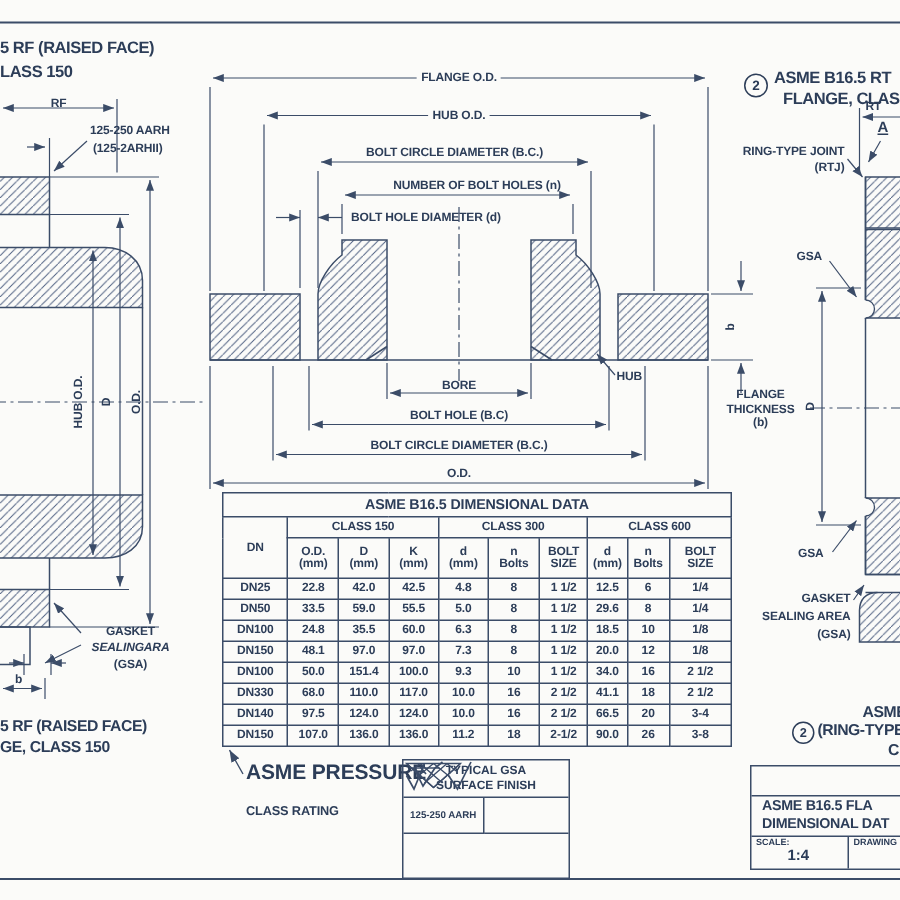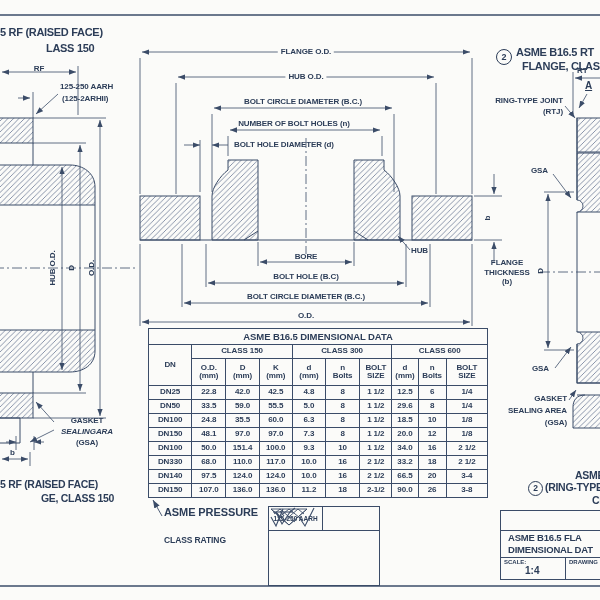--- a/index.html
+++ b/index.html
@@ -193,42 +193,42 @@
     <line x1="544" y1="350" x2="574" y2="350"></line>
     <line x1="569" y1="400" x2="576" y2="390" marker-end="url(#ar)"></line>
   </g>
 
   <g stroke="#3b4c68" stroke-width="0.9" fill="none">
     <line x1="162" y1="516" x2="153" y2="500" marker-end="url(#ar)"></line>
   </g>
 </svg>
 
 <div class="lab h1" style="left:0;top:26px;">5 RF (RAISED FACE)</div>
-<div class="lab h1" style="left:0;top:42px;margin-left:46px;">LASS 150</div>
+<div class="lab h1" style="left:0;top:42px;">LASS 150</div>
 <div class="num-circle" style="left:496px;top:49px;">2</div>
 <div class="lab h1" style="left:516px;top:46px;">ASME B16.5 RT</div>
 <div class="lab h1" style="left:522px;top:60px;">FLANGE, CLAS</div>
 
 <div class="lab c" style="left:39px;top:64px;">RF</div>
 <div class="lab" style="left:60px;top:82px;">125-250 AARH</div>
 <div class="lab" style="left:62px;top:94px;">(125-2ARHII)</div>
 <div class="vlab" style="left:52px;top:268px;">HUB O.D.</div>
 <div class="vlab" style="left:71px;top:268px;">D</div>
 <div class="vlab" style="left:91px;top:268px;">O.D.</div>
 <div class="lab c" style="left:87px;top:416px;">GASKET</div>
 <div class="lab c" style="left:87px;top:427px;font-style:italic;">SEALINGARA</div>
 <div class="lab c" style="left:87px;top:438px;">(GSA)</div>
 <div class="lab" style="left:10px;top:448px;">b</div>
 <div class="lab cap" style="left:0;top:478px;">5 RF (RAISED FACE)</div>
-<div class="lab cap" style="left:0;top:492px;margin-left:41px;">GE, CLASS 150</div>
+<div class="lab cap" style="left:0;top:492px;">GE, CLASS 150</div>
 
 <div class="lab c bgw" style="left:306px;top:47px;">FLANGE O.D.</div>
 <div class="lab c bgw" style="left:306px;top:72px;">HUB O.D.</div>
 <div class="lab c" style="left:303px;top:97px;">BOLT CIRCLE DIAMETER (B.C.)</div>
-<div class="lab c" style="left:294px;top:119px;">NUMBER OF BOLT HOLES (n)</div>
+<div class="lab c" style="left:318px;top:119px;">NUMBER OF BOLT HOLES (n)</div>
 <div class="lab" style="left:234px;top:140px;">BOLT HOLE DIAMETER (d)</div>
 <div class="lab c" style="left:306px;top:252px;">BORE</div>
 <div class="lab c" style="left:306px;top:272px;">BOLT HOLE (B.C)</div>
 <div class="lab c" style="left:306px;top:292px;">BOLT CIRCLE DIAMETER (B.C.)</div>
 <div class="lab c" style="left:306px;top:311px;">O.D.</div>
 <div class="lab" style="left:411px;top:246px;">HUB</div>
 <div class="vlab" style="left:487px;top:218px;">b</div>
 <div class="lab c" style="left:507px;top:258px;white-space:pre-line;text-align:center;">FLANGE
 THICKNESS
 (b)</div>
@@ -241,21 +241,21 @@
 <div class="lab" style="left:532px;top:364px;">GSA</div>
 <div class="vlab" style="left:540px;top:271px;">D</div>
 <div class="lab r" style="left:567px;top:394px;">GASKET</div>
 <div class="lab r" style="left:567px;top:406px;">SEALING AREA</div>
 <div class="lab r" style="left:567px;top:418px;">(GSA)</div>
 <div class="lab cap" style="left:575px;top:469px;">ASME</div>
 <div class="num-circle" style="left:528px;top:481px;width:13px;height:13px;line-height:13px;font-size:8.5px;">2</div>
 <div class="lab cap" style="left:545px;top:481px;">(RING-TYPE</div>
 <div class="lab cap" style="left:592px;top:494px;">CL</div>
 
-<div class="lab" style="left:164px;top:506px;font-size:11px;">ASME PRESSURE</div>
+<div class="lab" style="left:164px;top:506px;font-size:14px;">ASME PRESSURE</div>
 <div class="lab" style="left:164px;top:535px;font-size:8.5px;">CLASS RATING</div>
 
 <table id="dimtable">
   <colgroup>
     <col style="width:43px">
         <col style="width:34px">
         <col style="width:33px">
         <col style="width:33px">
     <col style="width:33px">
         <col style="width:34px">
@@ -357,21 +357,21 @@
           <td>2 1/2</td>
         </tr>
         <tr class="drow">
           <td>DN330</td>
           <td>68.0</td>
           <td>110.0</td>
           <td>117.0</td>
           <td>10.0</td>
           <td>16</td>
           <td>2 1/2</td>
-          <td>33.2</td>
+          <td>41.1</td>
           <td>18</td>
           <td>2 1/2</td>
         </tr>
         <tr class="drow">
           <td>DN140</td>
           <td>97.5</td>
           <td>124.0</td>
           <td>124.0</td>
           <td>10.0</td>
           <td>16</td>
@@ -389,20 +389,22 @@
           <td>18</td>
           <td>2-1/2</td>
           <td>90.0</td>
           <td>26</td>
           <td>3-8</td>
         </tr>
       </tbody>
 </table>
 
 <div id="gsabox">
+  <div class="hd" style="white-space:pre-line;">TYPICAL GSA
+SURFACE FINISH</div>
   <div class="grid">
     <div class="cell">125-250 AARH</div>
     <div class="cell last">
       <svg width="50" height="22" viewBox="0 0 50 22">
         <g stroke="#3b4c68" stroke-width="1.1" fill="none">
           <path d="M2,10 L7,19 L14,2"></path>
               <line x1="8" y1="6" x2="12" y2="11"></line>
               <line x1="11" y1="4" x2="15" y2="9"></line>
           <path d="M30,10 L36,19 L45,1"></path>
         </g>

